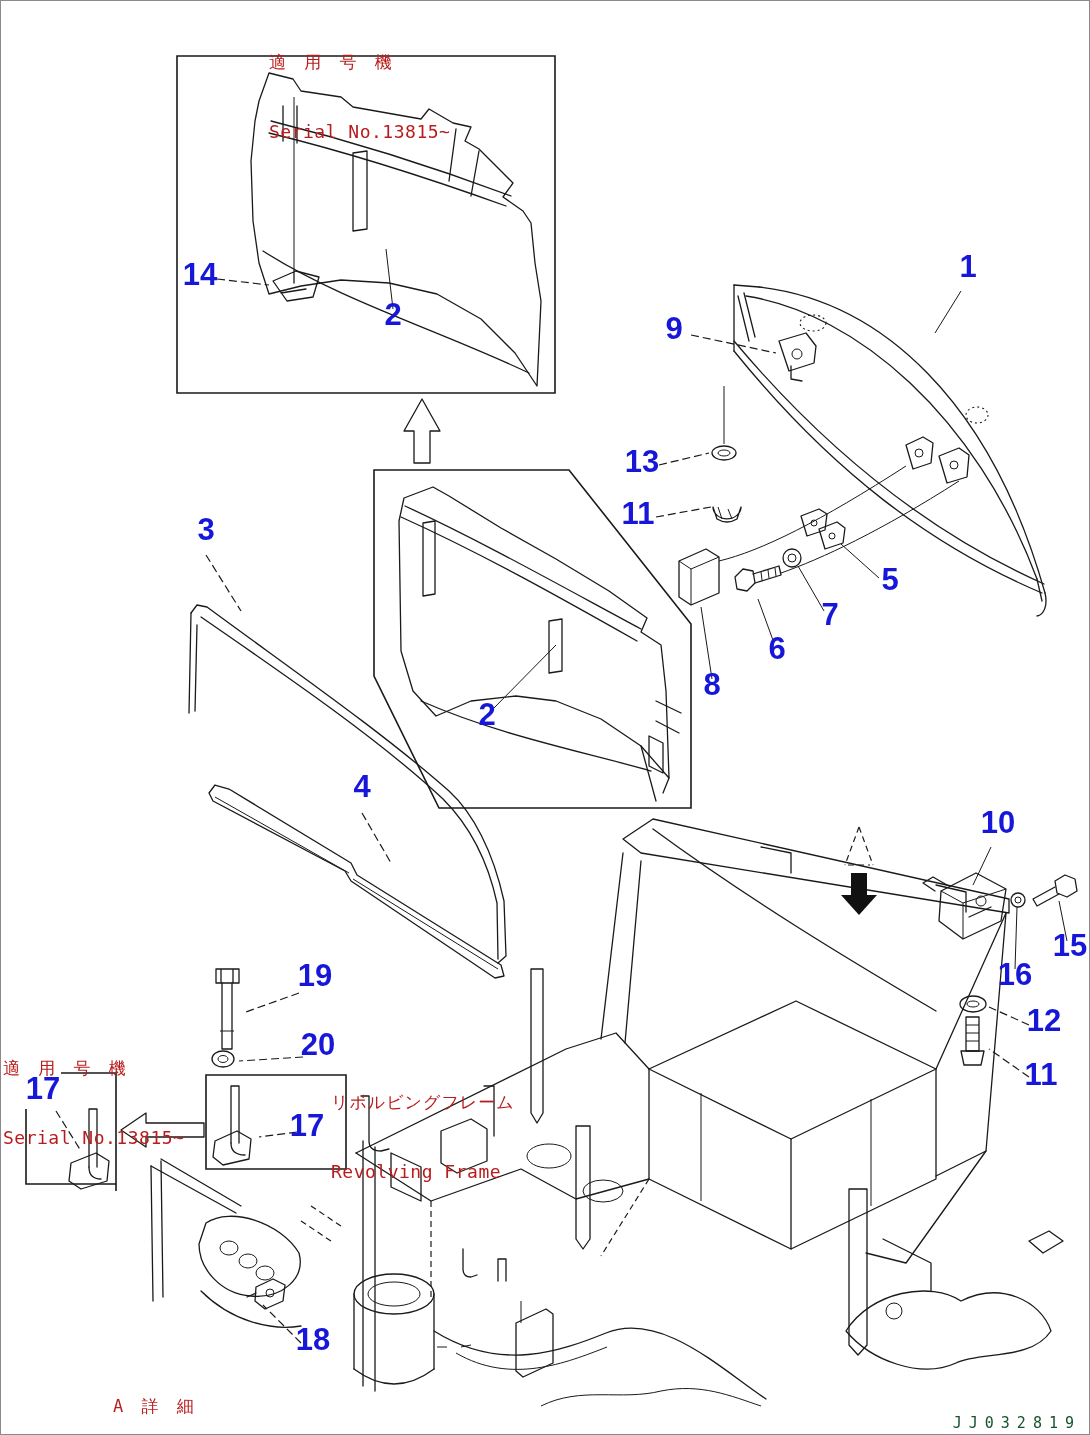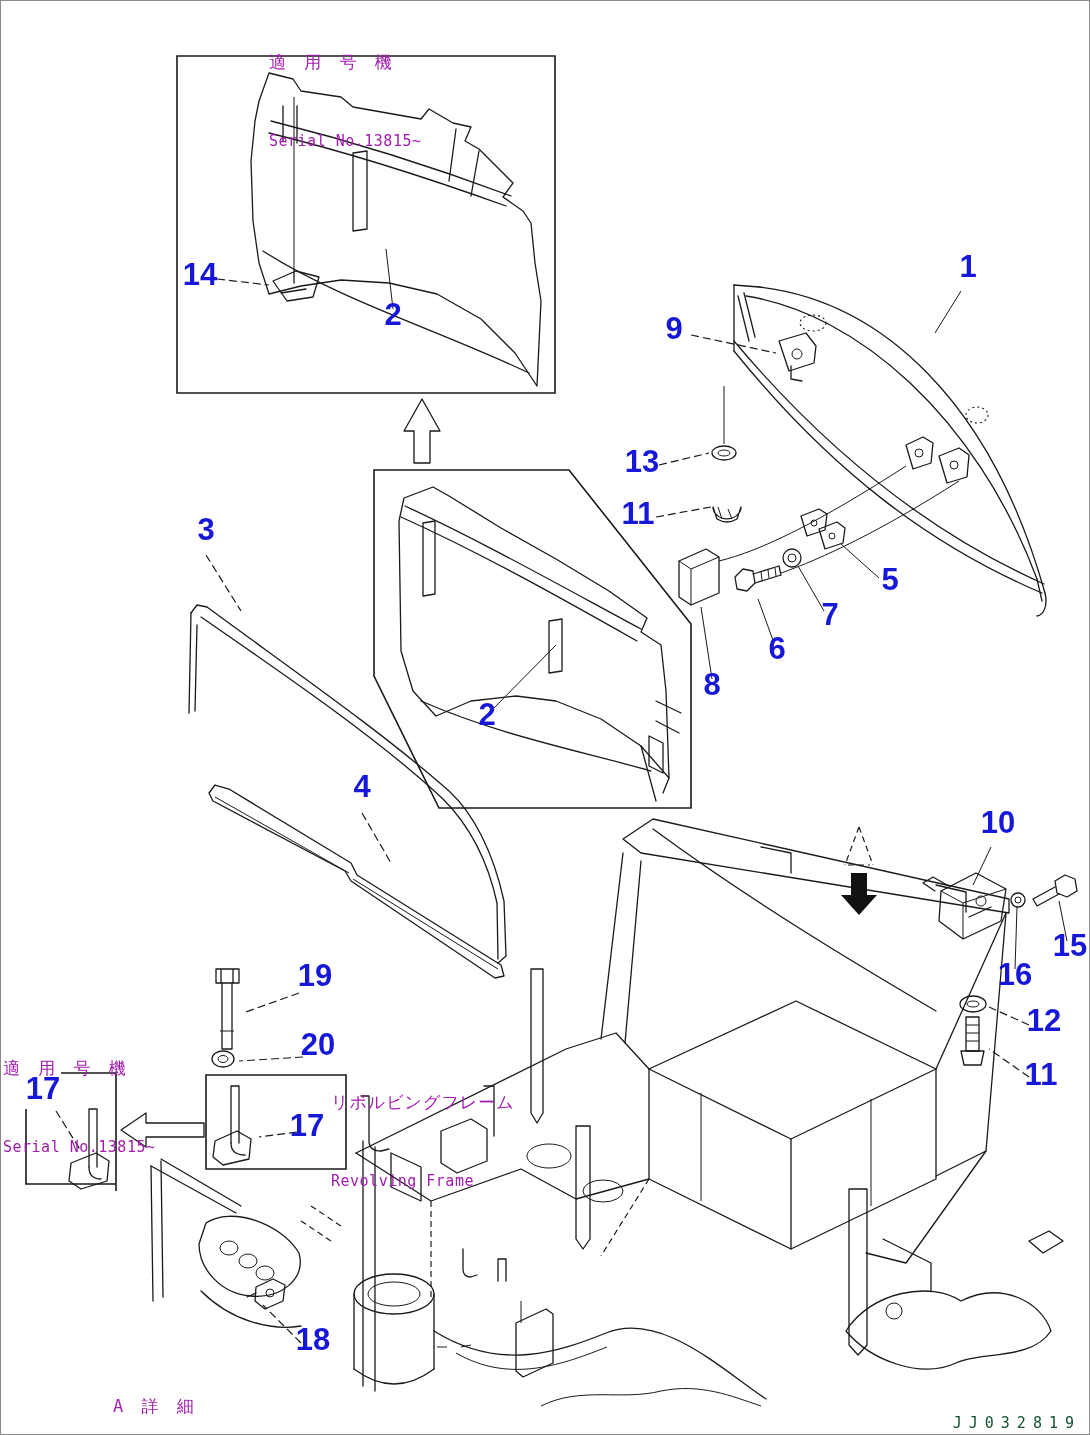--- a/index.html
+++ b/index.html
@@ -14,23 +14,23 @@
   .thin{fill:none;stroke:#1a1a1a;stroke-width:1;}
   .dash{fill:none;stroke:#1a1a1a;stroke-width:1.2;stroke-dasharray:6 4;}
   .lead{fill:none;stroke:#1a1a1a;stroke-width:1.2;stroke-dasharray:8 4;}
   .dots{fill:none;stroke:#1a1a1a;stroke-width:1.1;stroke-dasharray:2 3;}
   .solidfill{fill:#111;stroke:none;}
   .box{fill:none;stroke:#1a1a1a;stroke-width:1.6;}
   .callout{
     font-family:"Liberation Sans", sans-serif;font-weight:bold;font-size:31px;
     text-anchor:middle;
   }
-  .note{position:absolute;color:#a21caf;line-height:23px;white-space:pre;}
+  .note{position:absolute;color:#b91c1c;line-height:23px;white-space:pre;}
   .note .jp{font-size:17px;letter-spacing:4px;}
-  .note .en{font-size:15px;letter-spacing:0.5px;margin-top:10px;}
+  .note .en{font-size:18px;letter-spacing:0.5px;}
   .docnum{
     position:absolute;color:#14532d;font-size:15px;letter-spacing:7px;
     text-align:right;
   }
 </style>
 </head>
 <body>
 
 <div class="page">
 

